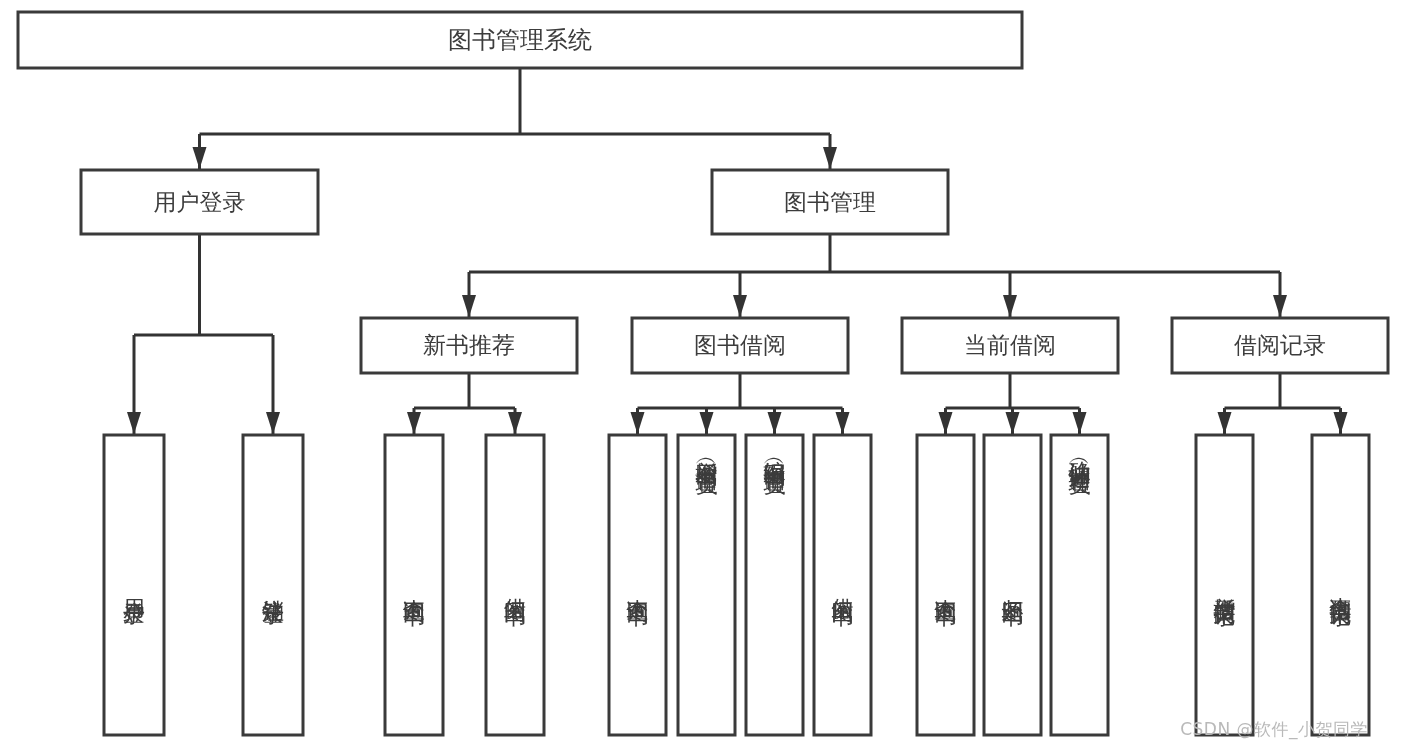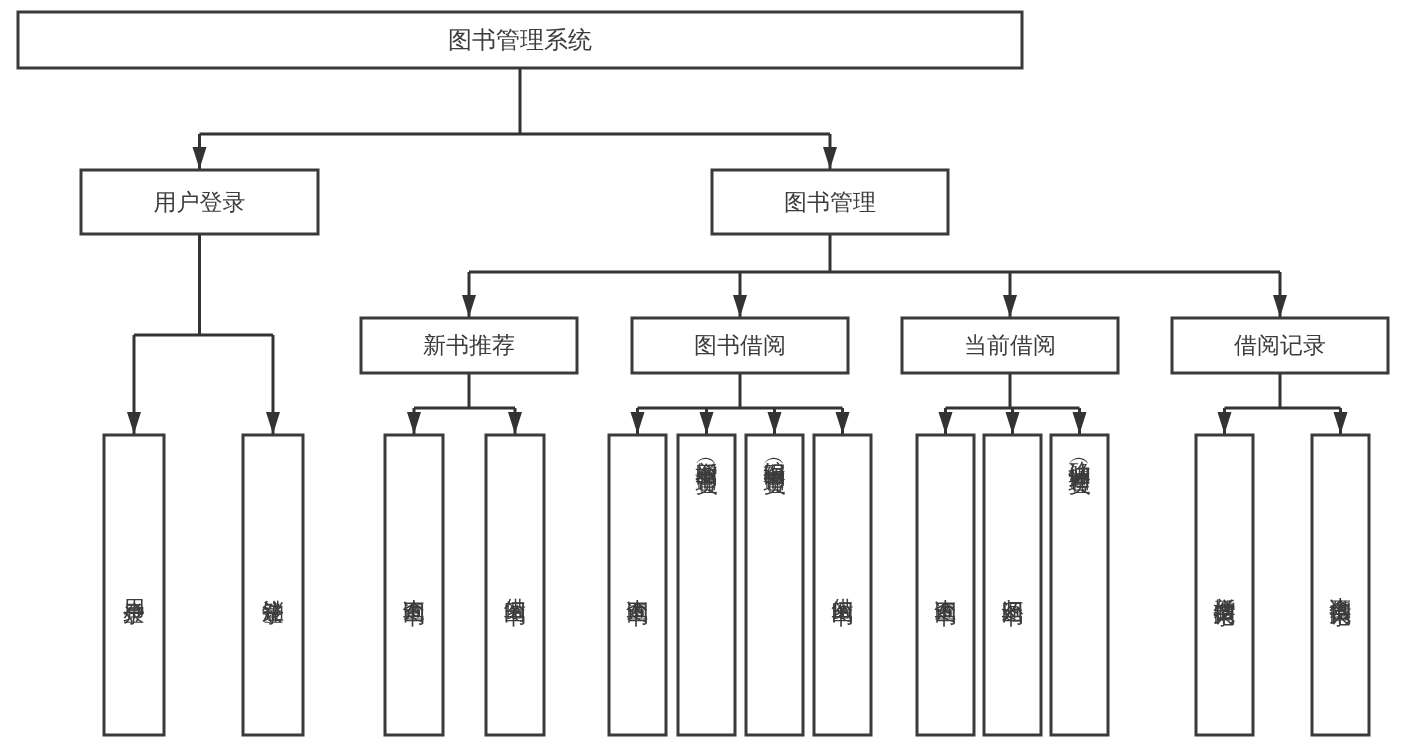--- a/index.html
+++ b/index.html
@@ -211,13 +211,14 @@
       <div class="leaf-label-wrap" style="left: 1051px; top: 435px; width: 57px; height: 300px; align-items: flex-start; padding-top: 8px;">
         <span class="leaf-label">确认归还（管理员）</span>
       </div>
       <div class="leaf-label-wrap" style="left: 1196px; top: 435px; width: 57px; height: 300px; align-items: center; padding-top: 0px;">
         <span class="leaf-label">新增借阅记录</span>
       </div>
       <div class="leaf-label-wrap" style="left: 1312px; top: 435px; width: 57px; height: 300px; align-items: center; padding-top: 0px;">
         <span class="leaf-label">查询借阅记录</span>
       </div>
     </div>
+  <div id="watermark">CSDN @软件_小贺同学</div>
 </div>
 
 </body></html>

